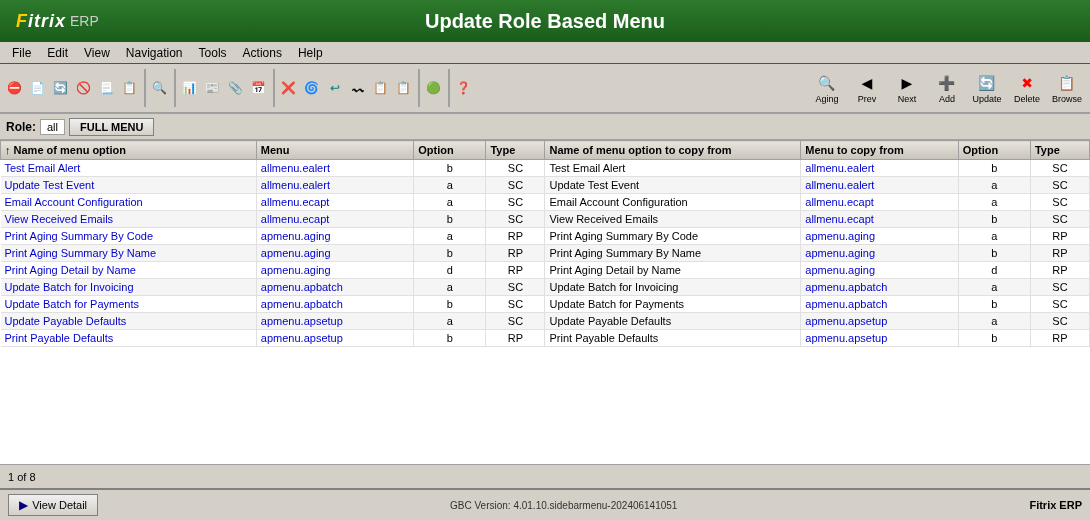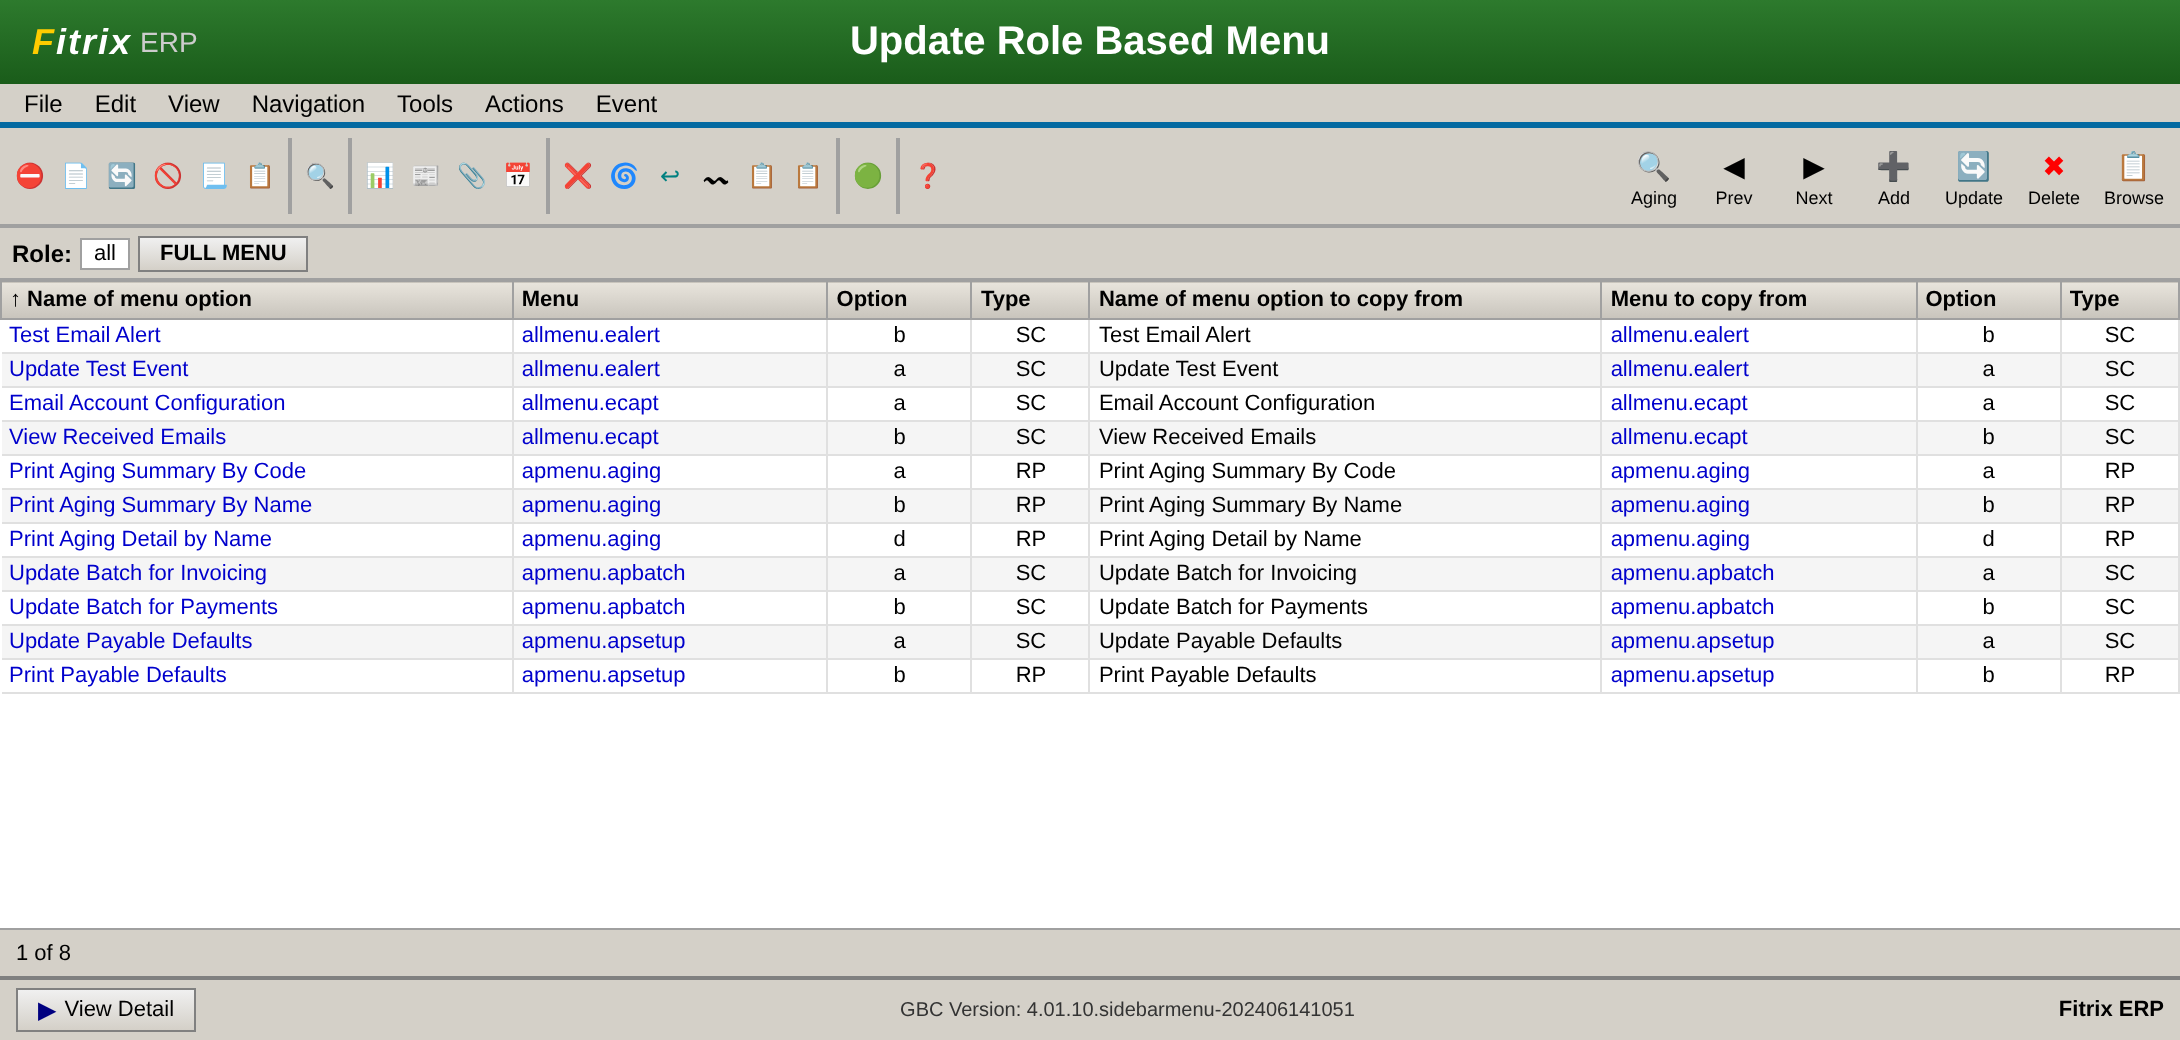--- a/index.html
+++ b/index.html
@@ -39,21 +39,21 @@
       transform: translateX(-50%);
     }
 
     
     #menubar {
       background: #d4d0c8;
       height: 22px;
       display: flex;
       align-items: center;
       padding: 0 4px;
-      border-bottom: 3px solid #0369a1;
+      border-bottom: 1px solid #0369a1;
     }
     #menubar .menu-item {
       padding: 2px 8px;
       cursor: pointer;
       font-size: 12px;
       color: #000;
     }
 
     
     #toolbar {
@@ -235,21 +235,21 @@
   <span class="title">Update Role Based Menu</span>
 </div>
 
 <div id="menubar">
   <span class="menu-item">File</span>
   <span class="menu-item">Edit</span>
   <span class="menu-item">View</span>
   <span class="menu-item">Navigation</span>
   <span class="menu-item">Tools</span>
   <span class="menu-item">Actions</span>
-  <span class="menu-item">Event</span>
+  <span class="menu-item">Help</span>
 </div>
 
 <div id="toolbar">
 
   <small-icon-btn style="display:inline-flex;align-items:center;gap:1px;">
     <span class="small-icon-btn" style="color:#cc0000;">⛔</span>
     <span class="small-icon-btn" style="color:#008000;">📄</span>
     <span class="small-icon-btn" style="color:#008000;">🔄</span>
     <span class="small-icon-btn" style="color:#cc0000;">🚫</span>
     <span class="small-icon-btn">📃</span>

